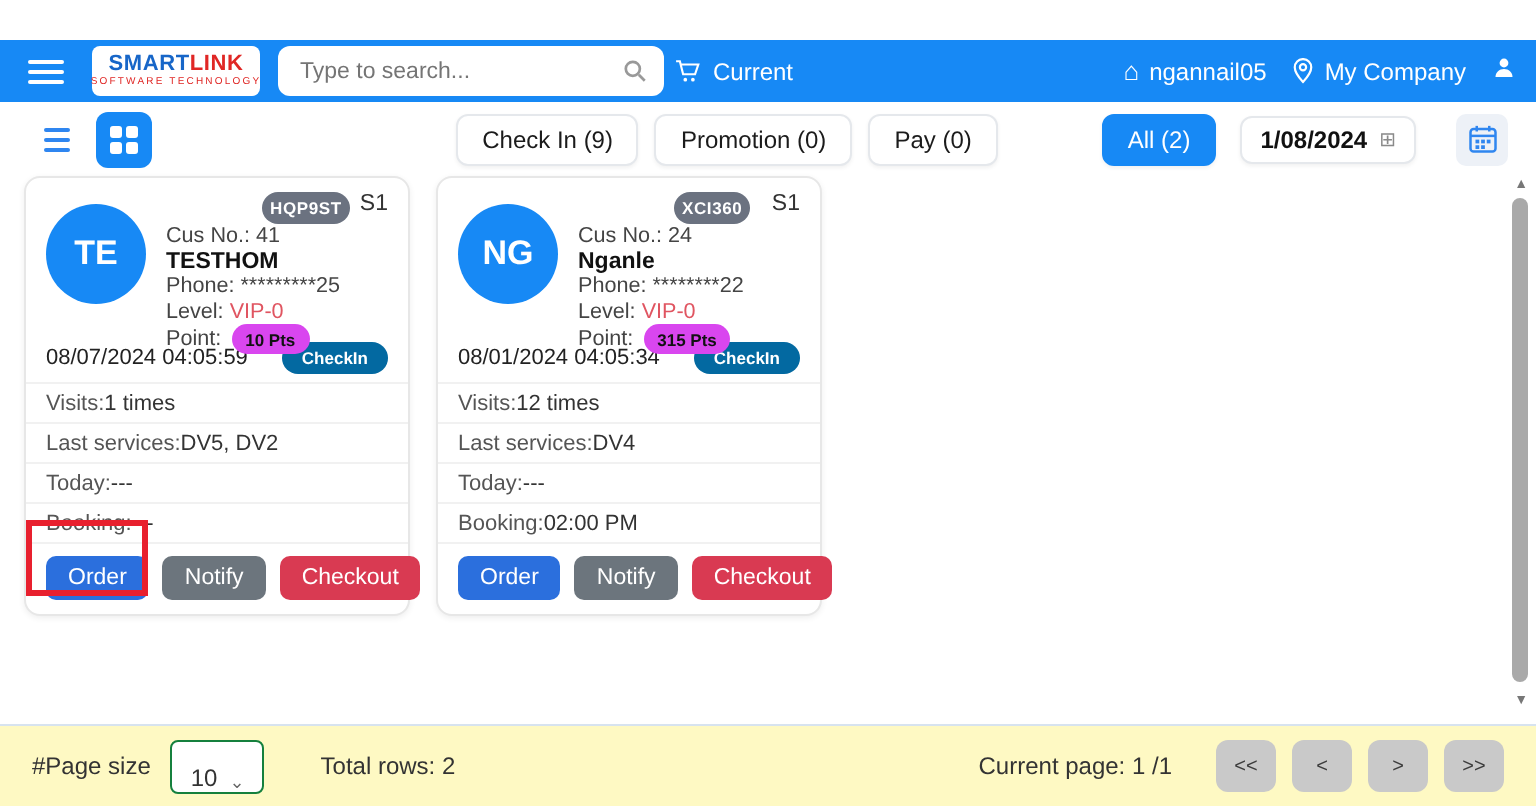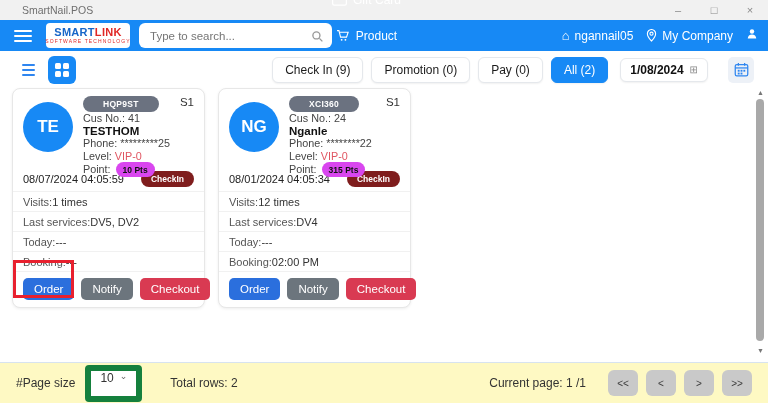--- a/index.html
+++ b/index.html
@@ -41,48 +41,48 @@
   .list-btn{width:28px;height:28px;border-radius:5px;background:#fff;display:flex;
     flex-direction:column;gap:3px;align-items:center;justify-content:center;cursor:pointer;}
   .list-btn span{width:13px;height:2px;background:#2f86f0;border-radius:1px;}
   .gridview-btn{width:28px;height:28px;background:#1789f5;border-radius:6px;margin-left:6px;
     display:flex;align-items:center;justify-content:center;cursor:pointer;}
   .grid-ic{display:grid;grid-template-columns:6px 6px;gap:2px;}
   .grid-ic span{width:6px;height:6px;background:#fff;border-radius:1.5px;}
   .tabs{margin-left:auto;display:flex;gap:8px;align-items:center;}
   .tab{background:#fff;border:1px solid #e5e8ec;box-shadow:0 1px 2px rgba(0,0,0,.06);
     border-radius:6px;padding:5px 12px;font-size:12px;color:#1b1b1b;cursor:pointer;white-space:nowrap;}
-  .tab.active{background:#1789f5;color:#fff;border-color:#1789f5;}
+  .tab.active{background:#1789f5;color:#fff;border-color:#1789f5;margin-left:44px;}
   .datebox{display:flex;align-items:center;gap:6px;background:#fff;border:1px solid #e5e8ec;
     box-shadow:0 1px 2px rgba(0,0,0,.06);border-radius:6px;padding:4px 9px;font-size:12px;
     font-weight:bold;color:#111;margin-left:4px;cursor:pointer;}
   .date-grid{font-size:10px;color:#8a8a8a;font-weight:normal;}
   .cal-btn{width:26px;height:26px;background:#edf1f7;border-radius:5px;margin-left:12px;
     display:flex;align-items:center;justify-content:center;cursor:pointer;}
 
   
   .main{position:absolute;top:88px;left:0;right:0;bottom:41px;background:#fff;}
   .card{position:absolute;top:0;width:193px;background:#fff;border:1px solid #e7e7e7;
     border-radius:8px;box-shadow:0 1px 3px rgba(0,0,0,.07);box-sizing:border-box;}
   .card.c1{left:12px;} .card.c2{left:218px;}
   .card-head{position:relative;height:72px;padding:6px 10px 0;}
   .avatar{position:absolute;left:10px;top:13px;width:50px;height:50px;border-radius:50%;
     background:#1789f5;color:#fff;font-weight:bold;font-size:17px;
     display:flex;align-items:center;justify-content:center;}
   .code-pill{display:inline-block;background:#6b7280;color:#fff;font-size:8.5px;font-weight:bold;
-    border-radius:8px;padding:2px 20px;letter-spacing:.3px;}
+    border-radius:8px;padding:2px 4px;letter-spacing:.3px;margin-left:48px;}
   .station{position:absolute;right:10px;top:7px;font-size:11.5px;color:#333;}
   .info{margin-left:60px;font-size:10.8px;color:#444;line-height:12.4px;margin-top:1px;}
   .name{font-weight:bold;color:#111;font-size:11.5px;}
   .level-val{color:#e05561;}
   .pts-pill{display:inline-block;background:#d946ef;border-radius:8px;font-size:8.5px;
     font-weight:bold;color:#111;padding:1.5px 7px;margin-left:2px;}
   .dt-row{display:flex;align-items:center;justify-content:space-between;
     padding:0 10px;height:24px;font-size:11px;color:#222;}
-  .status-pill{background:#7f1d1d;color:#fff;font-size:8.5px;font-weight:bold;
+  .status-pill{background:#0369a1;color:#fff;font-size:8.5px;font-weight:bold;
     border-radius:9px;padding:3px 10px;}
   .crow{display:flex;justify-content:flex-start;align-items:center;height:19px;
     padding:0 10px;border-top:1px solid #f1f1f1;font-size:11px;}
   .crow .lbl{color:#555;} .crow .val{color:#333;}
   .actions{display:flex;gap:7px;padding:6px 10px 7px;border-top:1px solid #f1f1f1;}
   .btn{border:none;border-radius:5px;color:#fff;font-size:11.5px;padding:5px 11px;
     font-family:inherit;cursor:pointer;}
   .btn.order{background:#2b6fdd;} .btn.notify{background:#6c757d;} .btn.checkout{background:#d93a52;}
 
   
@@ -92,42 +92,34 @@
   
   .sb-arrow{position:absolute;right:4px;font-size:7px;color:#777;cursor:pointer;}
   .sb-up{top:89px;} .sb-down{top:347px;}
   .sb-thumb{position:absolute;right:4px;top:99px;width:8px;height:242px;
     background:#a9a9a9;border-radius:4px;cursor:pointer;}
 
   
   .footer{position:absolute;left:0;right:0;bottom:0;height:41px;background:#fef9c3;
     border-top:1px solid #d7e3ef;display:flex;align-items:center;padding:0 16px;
     box-sizing:border-box;font-size:12px;color:#333;}
-  .psize{display:flex;align-items:flex-start;gap:6px;background:#fff;border:6px solid #15803d;
+  .psize{display:flex;align-items:flex-end;gap:6px;background:#fff;border:1px solid #15803d;
     border-radius:4px;height:25px;padding:0 9px;margin-left:10px;cursor:pointer;}
   .chev{font-size:9px;color:#666;}
   .total-rows{margin-left:28px;}
   .pager{margin-left:auto;display:flex;align-items:center;gap:8px;}
   .current-page{margin-right:14px;}
   .pg-btn{width:30px;height:26px;background:#c9c9c9;border:none;border-radius:6px;
     color:#3c3c3c;font-size:10px;font-family:inherit;cursor:pointer;}
 </style>
 </head>
 <body>
 
 <div id="app">
 
-  <div class="titlebar">
-    <span>SmartNail.POS</span>
-    <div class="win-controls">
-      <span class="win-btn">–</span>
-      <span class="win-btn">□</span>
-      <span class="win-btn">×</span>
-    </div>
-  </div>
 
   <div class="header">
     <div class="hamburger">
         <span></span>
         <span></span>
         <span></span>
       </div>
     <div class="logo">
       <div class="logo-main">
         <span class="p1">SMART</span><span class="p2">LINK</span>
@@ -150,21 +142,21 @@
             <line x1="1" y1="6.5" x2="23" y2="6.5"></line>
           </svg>
         <span>Gift Card</span>
       </div>
       <div class="nav-item">
         <svg width="14" height="13" viewBox="0 0 24 24" fill="none" stroke="#fff" stroke-width="2">
             <path d="M1 3h3.5l3 12h11l3-9H6"></path>
             <circle cx="9.5" cy="20" r="1.7" fill="#fff" stroke="none"></circle>
             <circle cx="16.5" cy="20" r="1.7" fill="#fff" stroke="none"></circle>
           </svg>
-        <span>Product</span>
+        <span>Current</span>
       </div>
       <div class="nav-item">
         <span class="glyph-ic">⊕</span>
         <span>Customer</span>
       </div>
     </div>
     <div class="right-cluster">
       <div class="hc">
         <span class="glyph-ic">⌂</span>
         <span>ngannail05</span>

